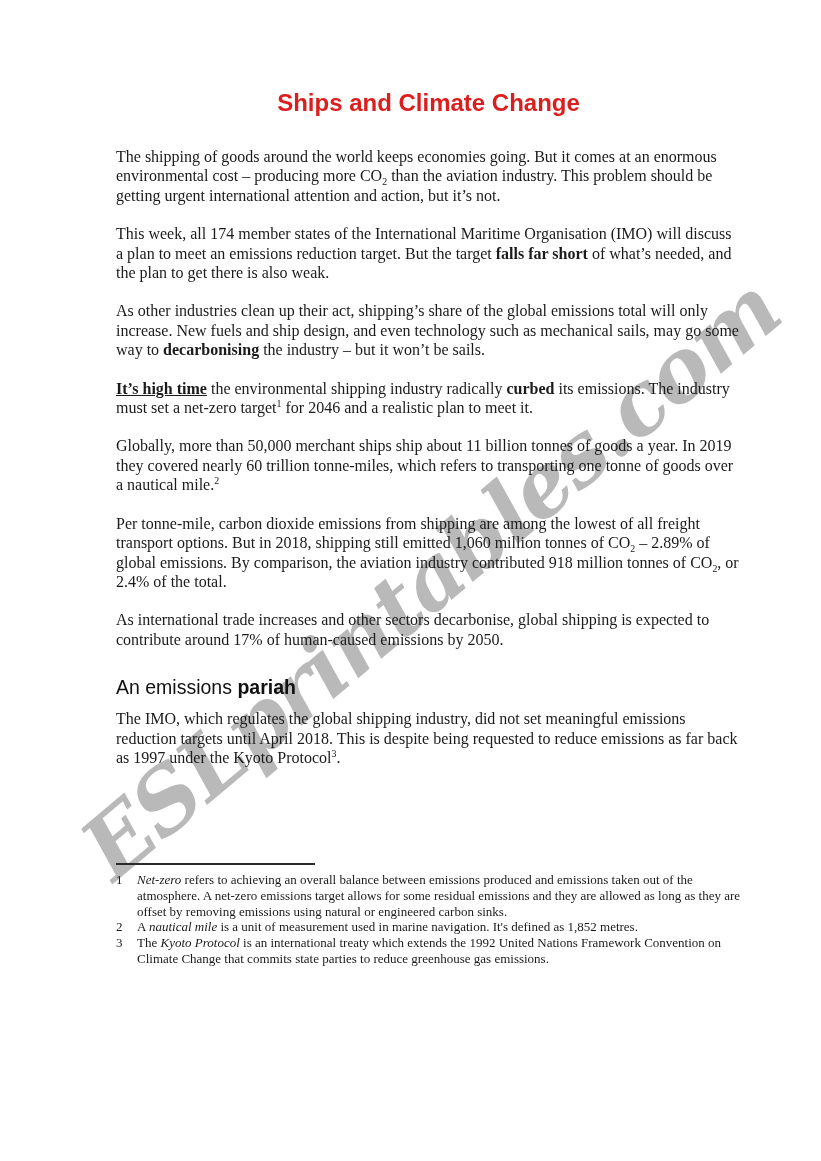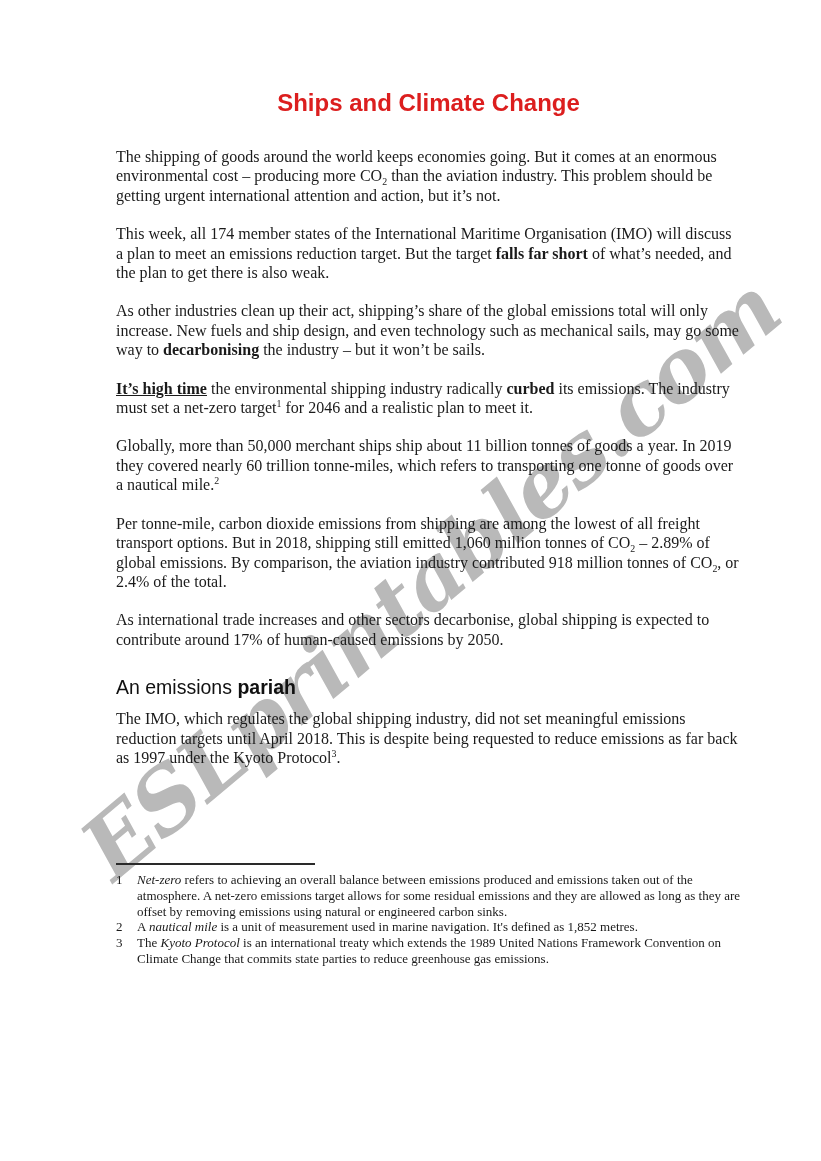--- a/index.html
+++ b/index.html
@@ -124,18 +124,18 @@
         <span class="fn-text"><span style="font-style: italic;">Net-zero</span><span> refers to achieving an overall balance between emissions produced and emissions taken out of the atmosphere. A net-zero emissions target allows for some residual emissions and they are allowed as long as they are offset by removing emissions using natural or engineered carbon sinks.</span></span>
       </div>
 
       <div class="fn-row">
         <span class="fn-num">2</span>
         <span class="fn-text"><span>A </span><span style="font-style: italic;">nautical mile</span><span> is a unit of measurement used in marine navigation. It's defined as 1,852 metres.</span></span>
       </div>
 
       <div class="fn-row">
         <span class="fn-num">3</span>
-        <span class="fn-text"><span>The </span><span style="font-style: italic;">Kyoto Protocol</span><span> is an international treaty which extends the 1989 United Nations Framework Convention on Climate Change that commits state parties to reduce greenhouse gas emissions.</span></span>
+        <span class="fn-text"><span>The </span><span style="font-style: italic;">Kyoto Protocol</span><span> is an international treaty which extends the 1992 United Nations Framework Convention on Climate Change that commits state parties to reduce greenhouse gas emissions.</span></span>
       </div>
     </div>
 
   </div>
 </div>
 
 </body></html>

